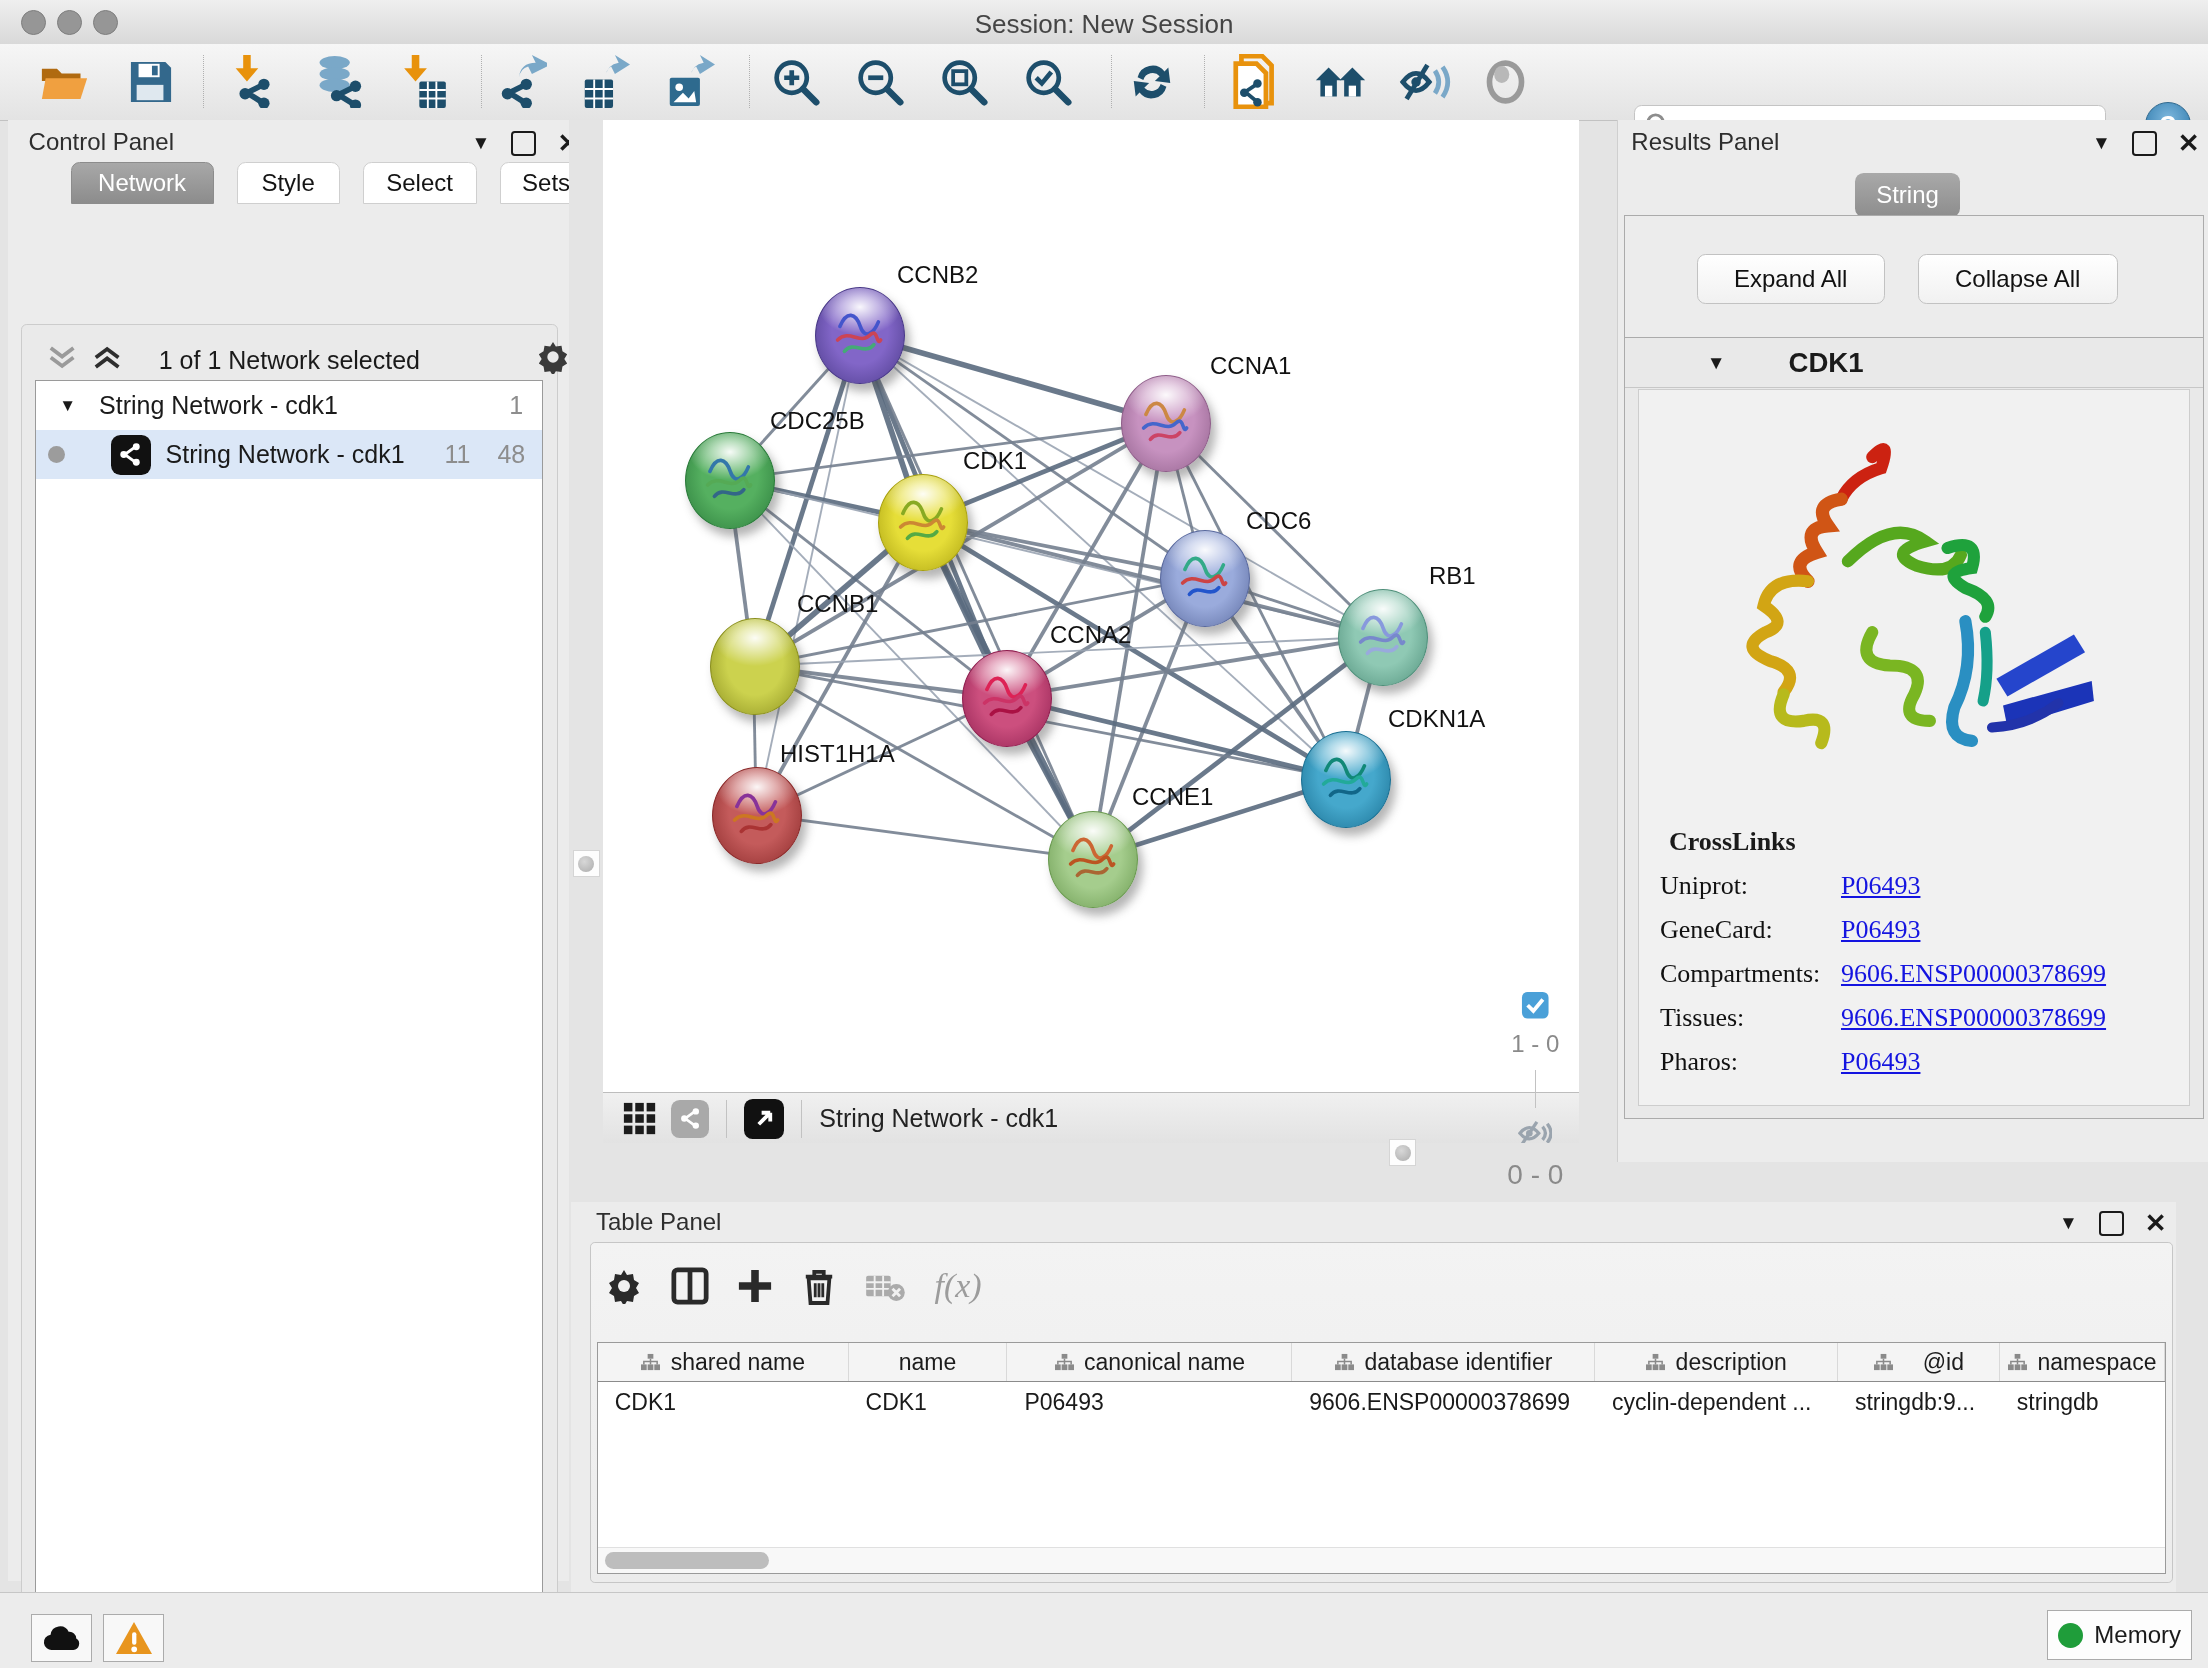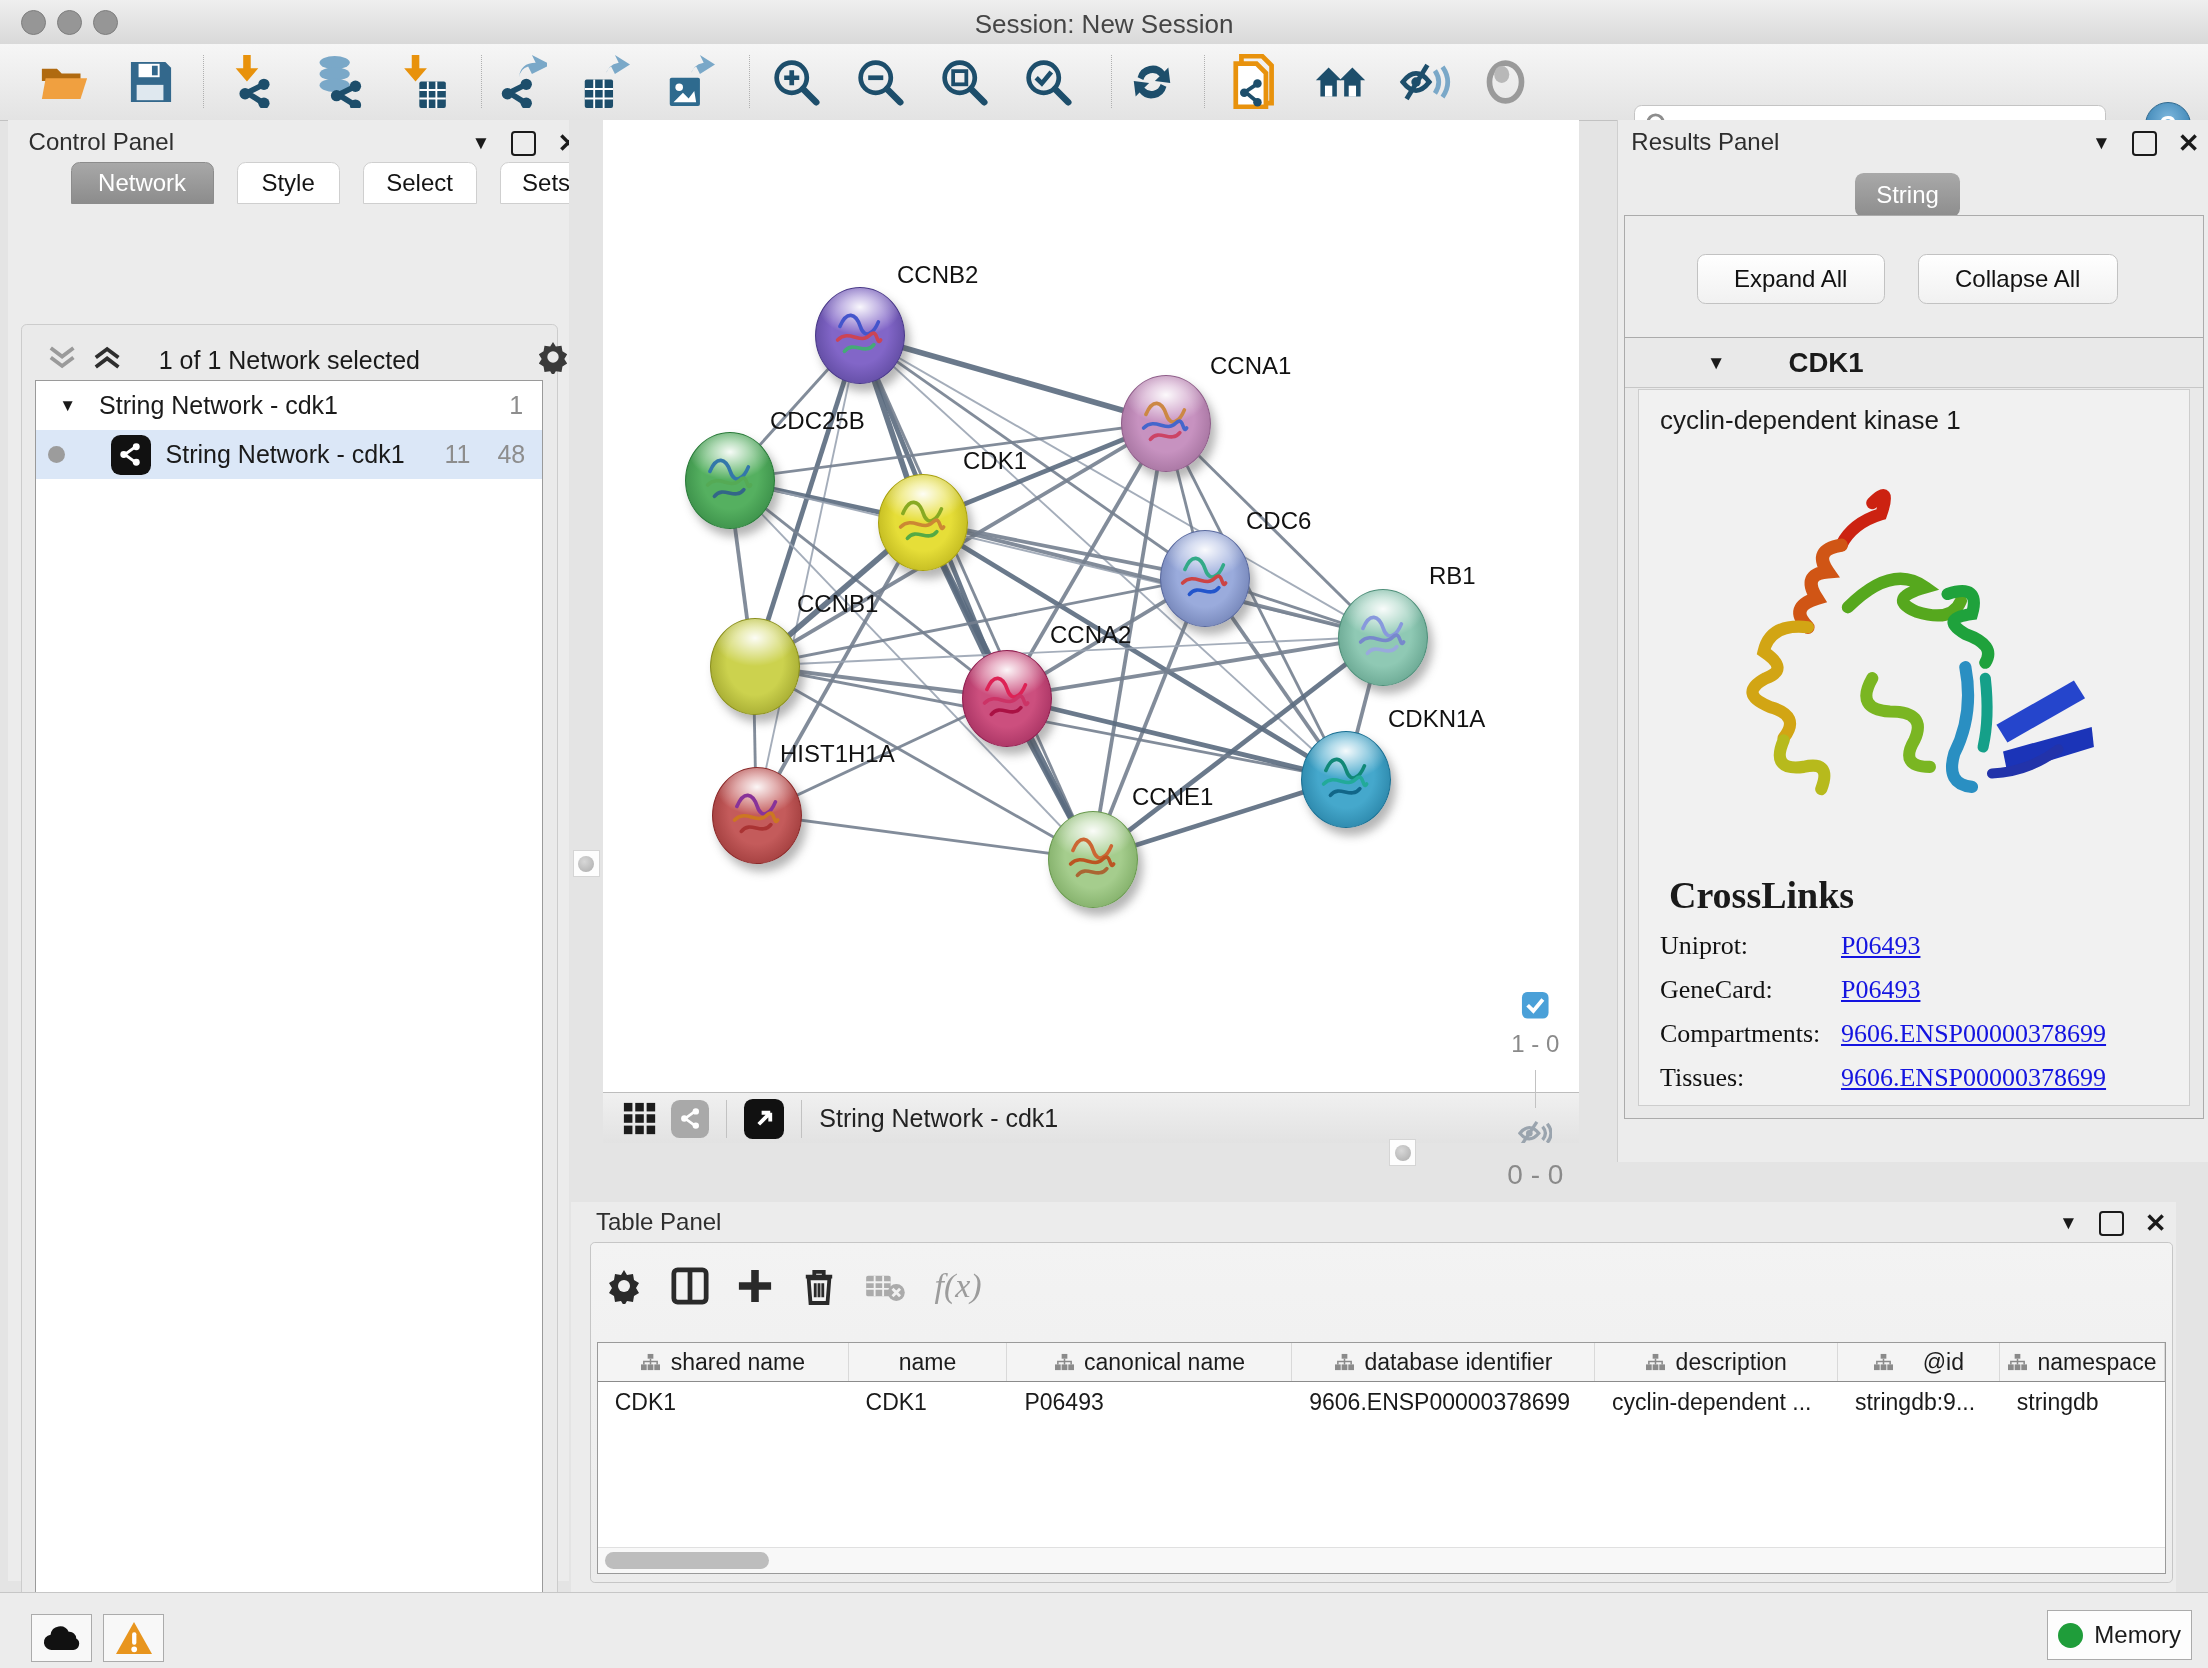--- a/index.html
+++ b/index.html
@@ -535,38 +535,37 @@
   <div class="abs rp-box1">
     <div class="abs rp-btn" style="left:72px;top:38px;width:186px;">Expand All</div>
     <div class="abs rp-btn" style="left:293px;top:38px;width:198px;">Collapse All</div>
   </div>
   <div class="abs rp-box2">
     <div class="rp-entry-head">
       <span style="margin-left:82px;font-size:19px;">▼</span>
       <span style="margin-left:63px;font-size:27.6px;font-weight:bold;">CDK1</span>
     </div>
     <div class="abs rp-content">
-      <div style="margin:15px 0 0 21px;font-size:26px;">cyclin-dependent kinase 1</div>
       <svg width="399" height="399" viewBox="0 0 360 360" style="margin:25px 0 0 67px;">
         <g fill="none" stroke-linecap="round">
           <path d="M150 38 q18-18 8 10 q-26 8 -36 28" stroke="#cc2211" stroke-width="11"></path>
           <path d="M122 76 q-26 4 -12 24 q-24 2 -10 24 q-26 8 -8 26" stroke="#d05515" stroke-width="12"></path>
           <path d="M92 150 q-34-4 -40 22 q24 16 2 24 q-26 14 4 26 q28 8 12 28" stroke="#d2a514" stroke-width="11"></path>
           <path d="M70 252 q-12 28 18 24 q26-6 16 20" stroke="#b7ba1c" stroke-width="11"></path>
           <path d="M128 132 q40-40 70-18 q-36 10 -8 22 q32 10 40-10" stroke="#56a81e" stroke-width="11"></path>
           <path d="M150 196 q-16 28 16 30 q34 0 22 26 q-14 24 14 24" stroke="#7ab622" stroke-width="11"></path>
           <path d="M218 120 q30-10 22 18 q-30 4 -6 18 q28 10 18 26" stroke="#1fa23c" stroke-width="11"></path>
           <path d="M234 186 q8 42 -10 78 q-8 28 16 30" stroke="#2a8fc2" stroke-width="11"></path>
           <path d="M252 196 q4 36 -2 62" stroke="#15a089" stroke-width="10"></path>
           <path d="M262 238 L332 198 L342 214 L272 254 Z" fill="#2545cc" stroke="none"></path>
           <path d="M268 262 L348 240 L350 258 L272 282 Z" fill="#1b34b8" stroke="none"></path>
           <path d="M258 282 q34-2 60-22" stroke="#2233aa" stroke-width="9"></path>
         </g>
       </svg>
-      <div class="serif" style="margin:9.5px 0 0 30px;font-size:38px;font-weight:bold;">CrossLinks</div>
+      <div class="serif" style="margin:9.5px 0 0 30px;font-size:26px;font-weight:bold;">CrossLinks</div>
       <div id="crosslinks" class="serif" style="margin-top:7.6px;">
           <div class="cl-row">
             <span class="cl-label">Uniprot:</span>
             <span class="cl-link" style="color: rgb(20, 20, 224);">P06493</span>
           </div>
           <div class="cl-row">
             <span class="cl-label">GeneCard:</span>
             <span class="cl-link" style="color: rgb(20, 20, 224);">P06493</span>
           </div>
           <div class="cl-row">

